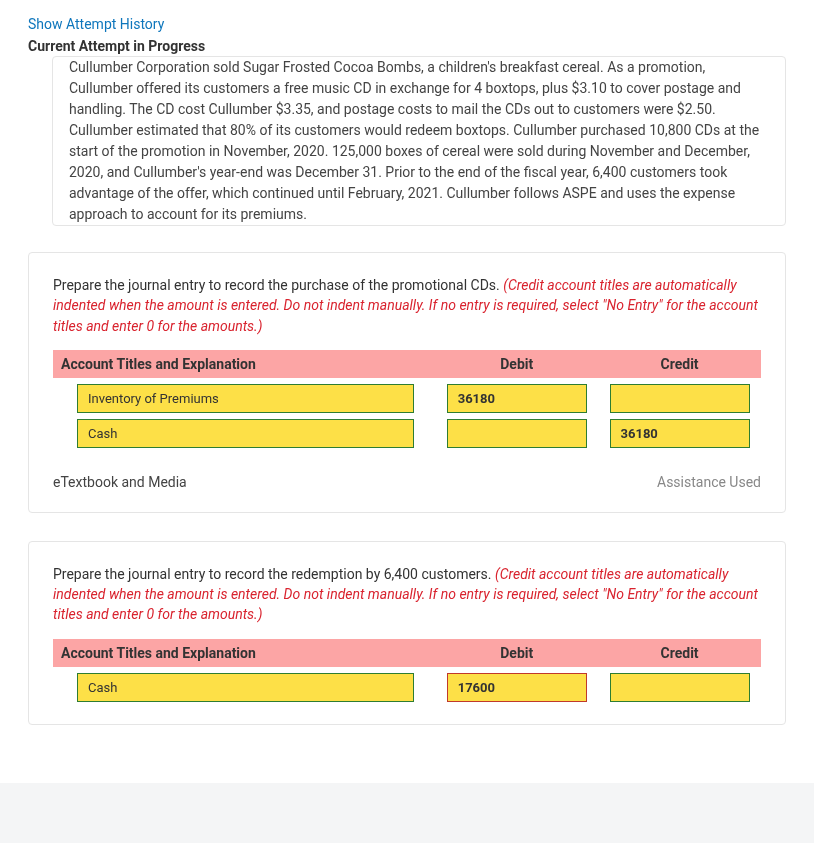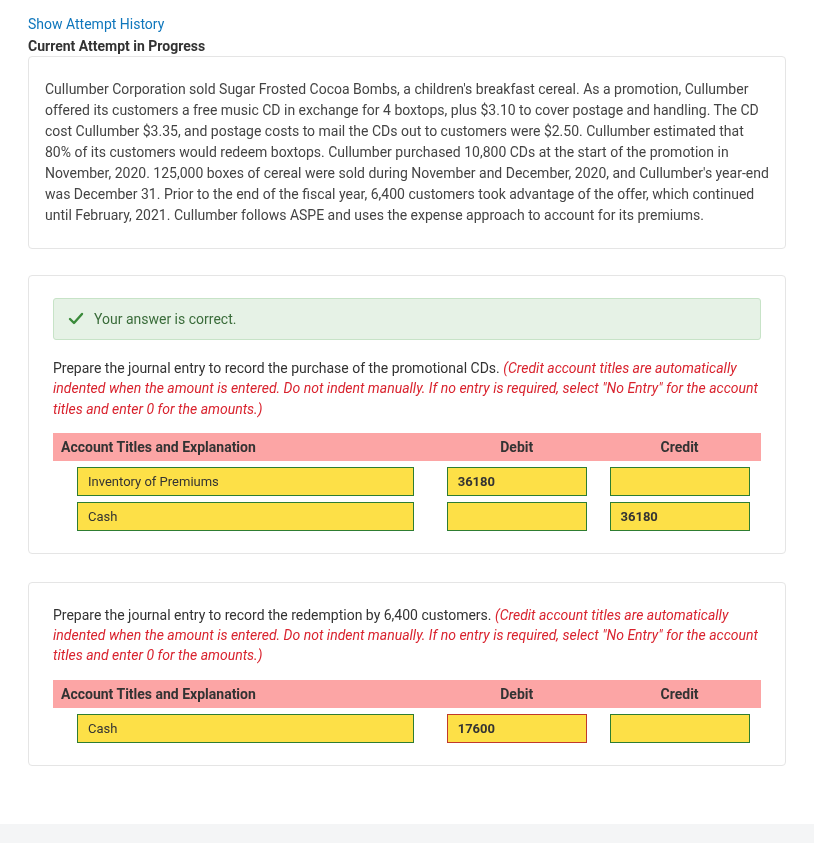--- a/index.html
+++ b/index.html
@@ -24,24 +24,25 @@
 }
 .heading {
   font-weight: 700;
   color: #333;
   margin-bottom: 2px;
   font-size: 14px;
 }
 .info-box {
   border: 1px solid #e5e5e5;
   border-radius: 4px;
-  padding: 22px 16px;
+  padding: 0 16px;
   line-height: 1.5;
   color: #444;
   margin-bottom: 26px;
+  margin-left: 24px;
 }
 .section-card {
   border: 1px solid #e5e5e5;
   border-radius: 4px;
   padding: 22px 24px;
   margin-bottom: 28px;
 }
 .banner {
   display: flex;
   align-items: center;
@@ -125,28 +126,20 @@
 <body>
 
 <div class="page">
 
   <a class="link">Show Attempt History</a>
   <div class="heading">Current Attempt in Progress</div>
 
   <div class="info-box">Cullumber Corporation sold Sugar Frosted Cocoa Bombs, a children's breakfast cereal. As a promotion, Cullumber offered its customers a free music CD in exchange for 4 boxtops, plus $3.10 to cover postage and handling. The CD cost Cullumber $3.35, and postage costs to mail the CDs out to customers were $2.50. Cullumber estimated that 80% of its customers would redeem boxtops. Cullumber purchased 10,800 CDs at the start of the promotion in November, 2020. 125,000 boxes of cereal were sold during November and December, 2020, and Cullumber's year-end was December 31. Prior to the end of the fiscal year, 6,400 customers took advantage of the offer, which continued until February, 2021. Cullumber follows ASPE and uses the expense approach to account for its premiums.</div>
 
   <div class="section-card">
-    <div class="banner banner-correct">
-      <span class="icon">
-        <svg width="16" height="16" viewBox="0 0 16 16">
-            <path d="M2 8 L6 12 L14 3" stroke="#3a8a3a" stroke-width="2.4" fill="none" stroke-linecap="round" stroke-linejoin="round"></path>
-          </svg>
-      </span>
-      <span>Your answer is correct.</span>
-    </div>
     <p class="prompt">
       <span>Prepare the journal entry to record the purchase of the promotional CDs. </span><span class="red-italic">(Credit account titles are automatically indented when the amount is entered. Do not indent manually. If no entry is required, select "No Entry" for the account titles and enter 0 for the amounts.)</span>
     </p>
     <div class="je-table">
       <div class="je-header">
         <div class="col-acct">Account Titles and Explanation</div>
         <div class="col-debit">Debit</div>
         <div class="col-credit">Credit</div>
       </div>
       <div class="je-row">
@@ -164,20 +157,24 @@
         <div class="col-acct">
             <div class="cell-box acct">Cash</div>
           </div>
         <div class="col-debit">
             <div class="cell-box num"></div>
           </div>
         <div class="col-credit">
             <div class="cell-box num">36180</div>
           </div>
       </div>
+    </div>
+    <div class="footer-row">
+      <span class="etext">eTextbook and Media</span>
+      <span class="assist">Assistance Used</span>
     </div>
   </div>
 
   <div class="section-card">
     <p class="prompt">
       <span>Prepare the journal entry to record the redemption by 6,400 customers. </span><span class="red-italic">(Credit account titles are automatically indented when the amount is entered. Do not indent manually. If no entry is required, select "No Entry" for the account titles and enter 0 for the amounts.)</span>
     </p>
     <div class="je-table">
       <div class="je-header">
         <div class="col-acct">Account Titles and Explanation</div>

